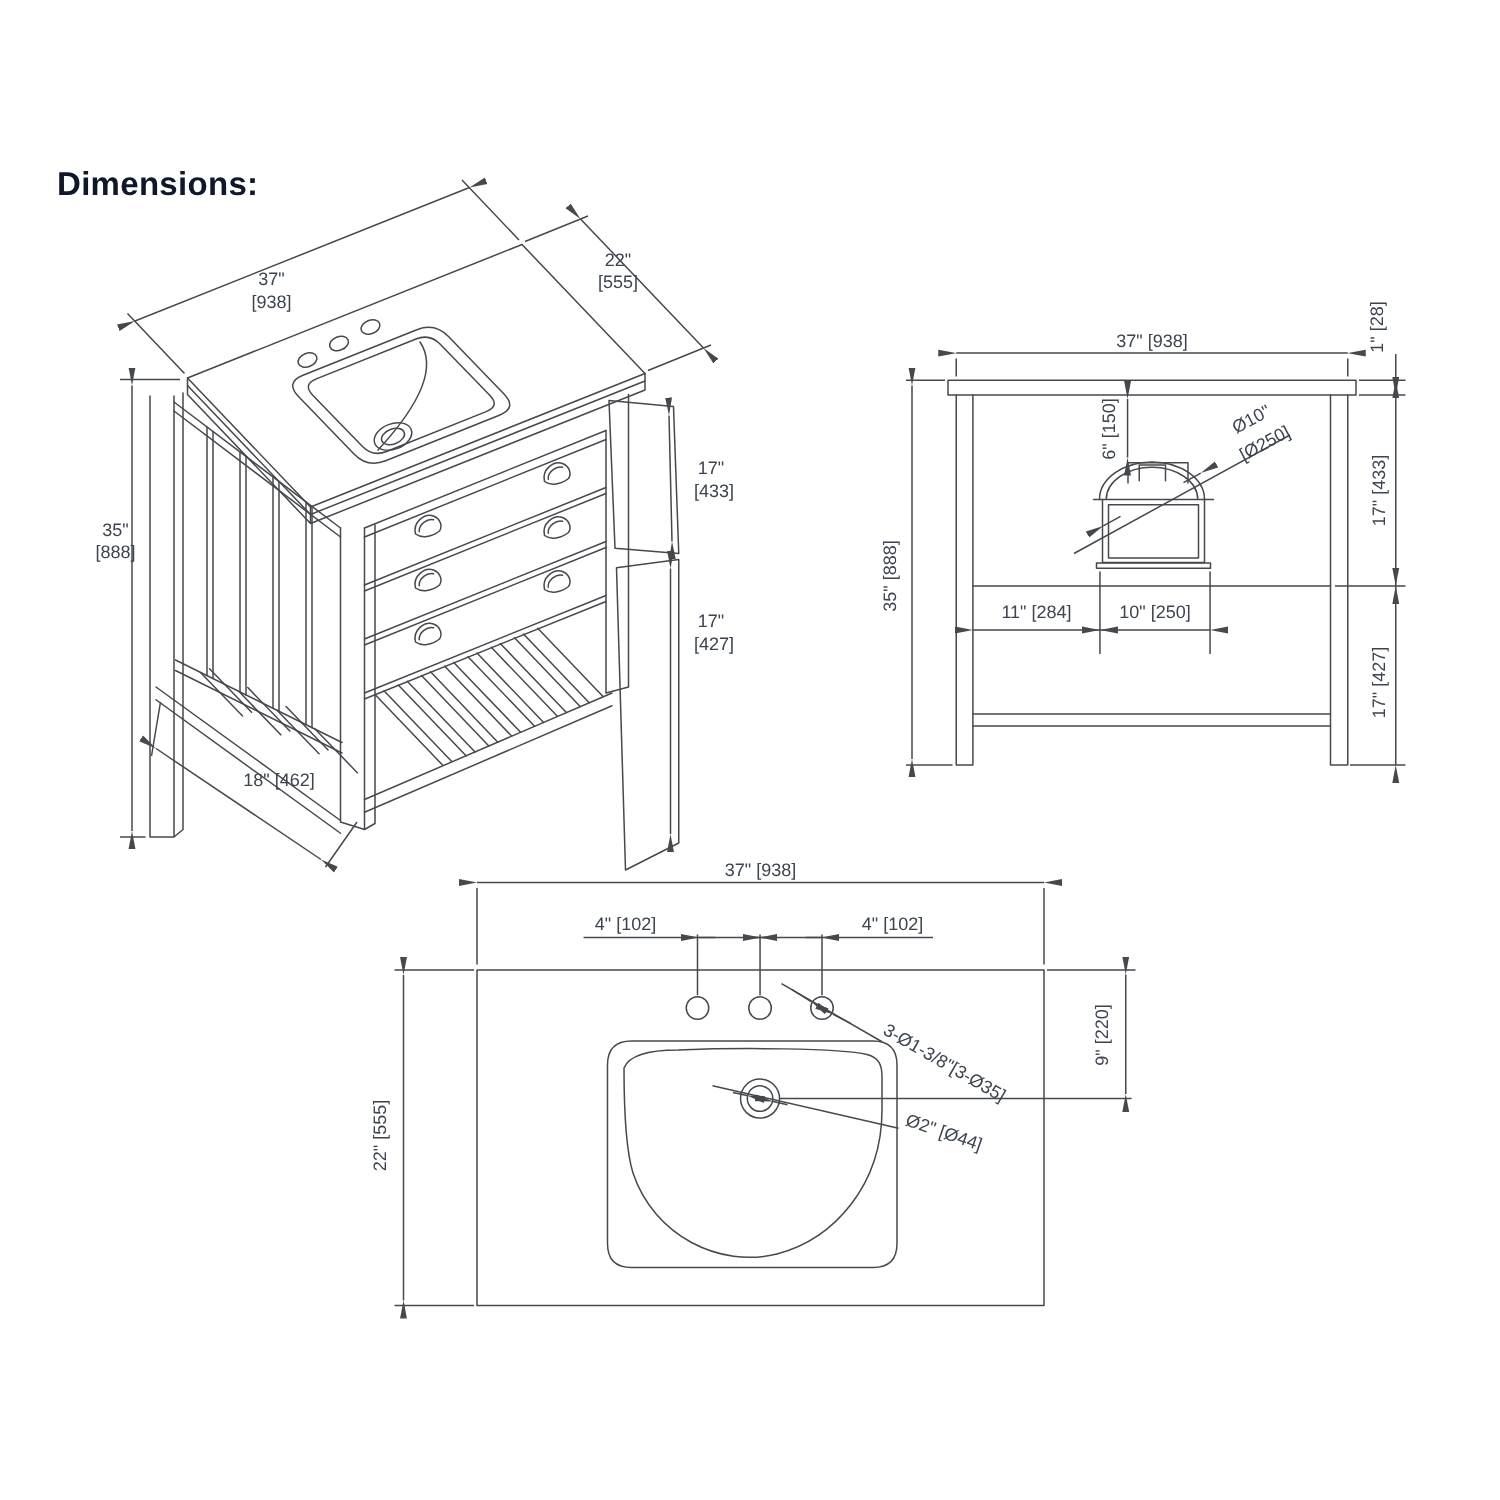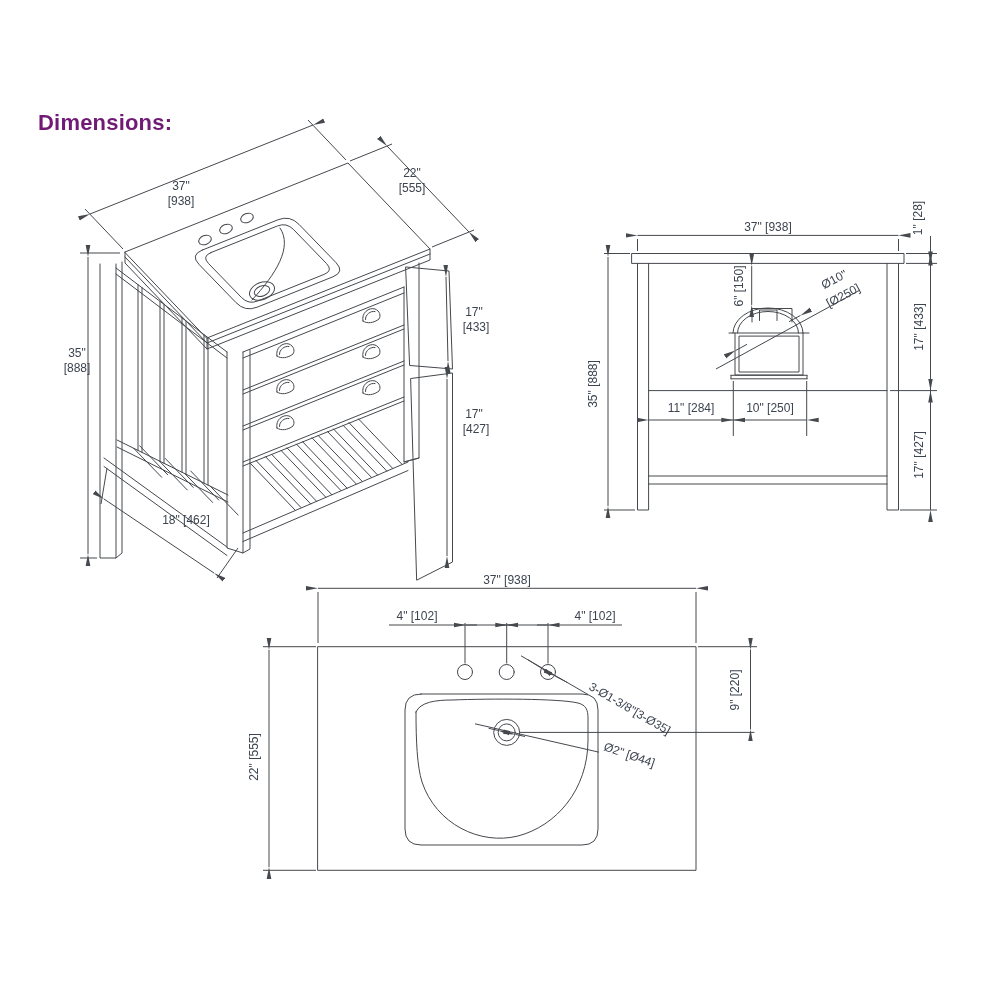--- a/index.html
+++ b/index.html
@@ -1,18 +1,18 @@
 <!DOCTYPE html>
 <html><head>
 <meta charset="utf-8">
 <style>
   html,body{margin:0;padding:0;background:#ffffff;}
   #page{position:relative;width:1000px;height:1000px;background:#fff;overflow:hidden;
         font-family:"Liberation Sans", sans-serif;}
-  #title{position:absolute;left:38px;top:110px;font-size:22px;font-weight:bold;color:#701a75;
+  #title{position:absolute;left:38px;top:110px;font-size:22px;font-weight:bold;color:#0f172a;
          letter-spacing:0.2px;}
   svg{position:absolute;left:0;top:0;}
   .ln{stroke:#45484d;stroke-width:1;fill:none;stroke-linecap:round;stroke-linejoin:round;}
   .dim{stroke:#45484d;stroke-width:1;fill:none;}
   .txt{font-family:"Liberation Sans", sans-serif;font-size:12px;fill:#3c4450;}
   .mid{text-anchor:middle;}
 </style>
 </head>
 <body>
 

